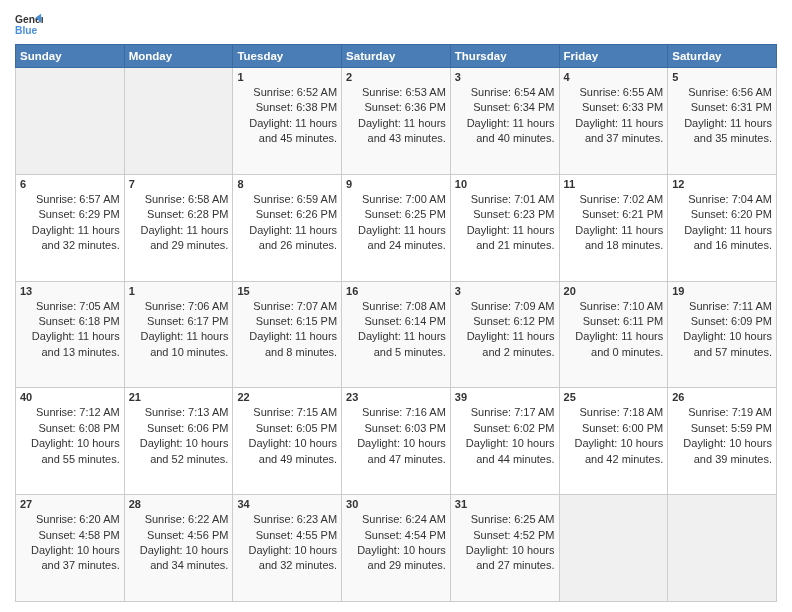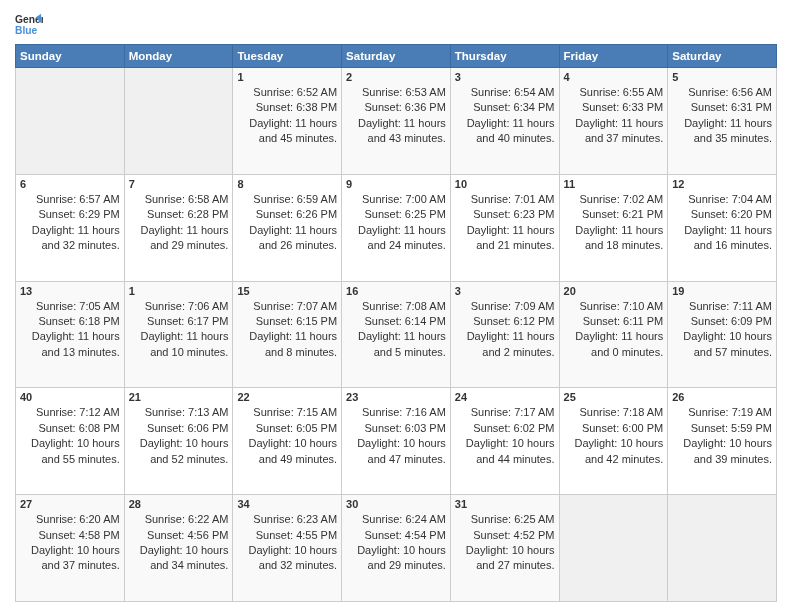--- a/index.html
+++ b/index.html
@@ -218,21 +218,21 @@
           </td>
           <td>
             <span class="day-num">22</span>
             <div class="day-info">Sunrise: 7:15 AM<br>Sunset: 6:05 PM<br>Daylight: 10 hours and 49 minutes.</div>
           </td>
           <td>
             <span class="day-num">23</span>
             <div class="day-info">Sunrise: 7:16 AM<br>Sunset: 6:03 PM<br>Daylight: 10 hours and 47 minutes.</div>
           </td>
           <td>
-            <span class="day-num">24</span>
+            <span class="day-num">39</span>
             <div class="day-info">Sunrise: 7:17 AM<br>Sunset: 6:02 PM<br>Daylight: 10 hours and 44 minutes.</div>
           </td>
           <td>
             <span class="day-num">25</span>
             <div class="day-info">Sunrise: 7:18 AM<br>Sunset: 6:00 PM<br>Daylight: 10 hours and 42 minutes.</div>
           </td>
           <td>
             <span class="day-num">26</span>
             <div class="day-info">Sunrise: 7:19 AM<br>Sunset: 5:59 PM<br>Daylight: 10 hours and 39 minutes.</div>
           </td>

